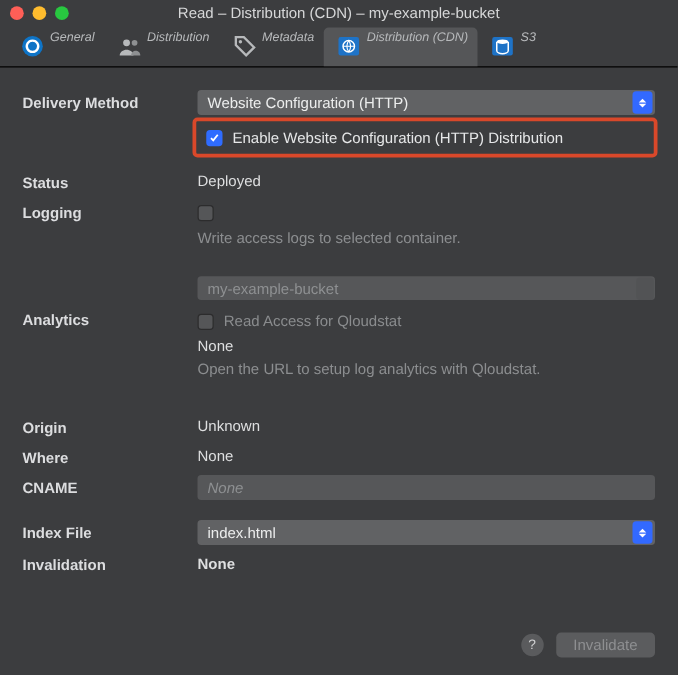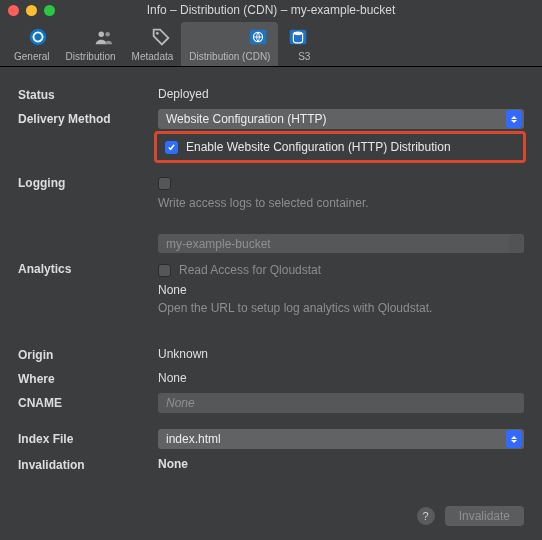--- a/index.html
+++ b/index.html
@@ -44,28 +44,29 @@
   }
   .toolbar {
     display: flex;
     background: #3c3d3f;
     padding: 2px 6px 0 6px;
     gap: 0;
     border-bottom: 1px solid #000;
   }
   .tool {
     display: flex;
-    flex-direction: column;
-    align-items: flex-end;
+    flex-direction: row;
+    align-items: flex-start;
     padding: 3px 8px 4px 8px;
     font-size: 10px;
     color: #b7b9bb;
     border-radius: 4px 4px 0 0;
     gap: 2px;
     cursor: pointer;
+    font-style: italic;
   }
   .tool.active {
     background: #555658;
   }
   .tool .icon {
     width: 24px; height: 24px;
     display: flex; align-items: center; justify-content: center;
   }
   .tool svg { width: 22px; height: 22px; }
   .content {
@@ -208,21 +209,21 @@
 <body>
 
 <div class="window">
 
   <div class="titlebar">
     <div class="traffic-lights">
       <div class="tl red"></div>
       <div class="tl yellow"></div>
       <div class="tl green"></div>
     </div>
-    <div class="title">Info – Distribution (CDN) – my-example-bucket</div>
+    <div class="title">Read – Distribution (CDN) – my-example-bucket</div>
   </div>
 
   <div class="toolbar">
     <div class="tool">
       <span class="icon">
         <svg viewBox="0 0 24 24">
             <circle cx="12" cy="12" r="9" fill="#0e74c7"></circle>
             <path d="M12 7 a5 5 0 1 0 0.01 0" fill="none" stroke="#fff" stroke-width="2"></path>
             <circle cx="12" cy="12" r="2.2" fill="#0e74c7"></circle>
           </svg>
@@ -265,27 +266,20 @@
             <rect x="3" y="4" width="18" height="16" rx="2" fill="#1e73c7"></rect>
             <ellipse cx="12" cy="8" rx="5" ry="2" fill="#fff"></ellipse>
             <path d="M7 8v8c0 1.5 2.5 2.5 5 2.5s5-1 5-2.5V8" fill="none" stroke="#fff" stroke-width="1.3"></path>
           </svg>
       </span>
       <span>S3</span>
     </div>
   </div>
 
   <div class="content">
-
-    <div class="row">
-      <div class="label-col">Status</div>
-      <div class="value-col">
-          <div class="plain">Deployed</div>
-        </div>
-    </div>
 
     <div class="row">
       <div class="label-col">Delivery Method</div>
       <div class="value-col">
         <div class="select">
           <span>Website Configuration (HTTP)</span>
           <span class="updown"></span>
         </div>
         <div class="highlight">
           <div class="check-row">
@@ -294,20 +288,27 @@
                   <path d="M2 5l2 2 4-5" stroke="#fff" stroke-width="1.6" fill="none"></path>
                 </svg>
             </div>
             <span class="check-label">Enable Website Configuration (HTTP) Distribution</span>
           </div>
         </div>
       </div>
     </div>
 
     <div class="row">
+      <div class="label-col">Status</div>
+      <div class="value-col">
+          <div class="plain">Deployed</div>
+        </div>
+    </div>
+
+    <div class="row">
       <div class="label-col">Logging</div>
       <div class="value-col">
         <div class="check-row" style="padding-left:0">
           <div class="checkbox unchecked"></div>
         </div>
         <div class="hint">Write access logs to selected container.</div>
         <div class="disabled-select">
           <span>my-example-bucket</span>
         </div>
       </div>

